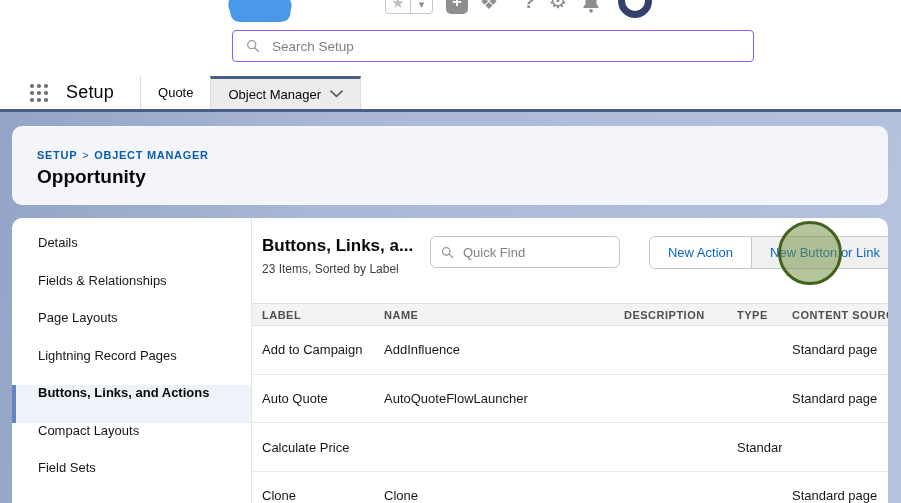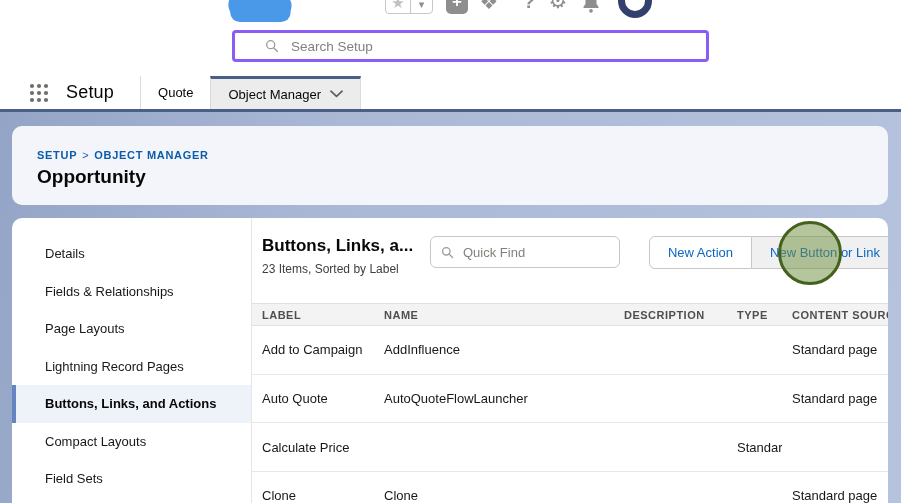--- a/index.html
+++ b/index.html
@@ -2,22 +2,22 @@
 <html><head>
 <meta charset="utf-8">
 <style>
   * { margin:0; padding:0; box-sizing:border-box; }
   html,body { width:901px; height:503px; overflow:hidden; background:#fff;
               font-family:"Liberation Sans", sans-serif; position:relative; }
 
   
   .global-header { position:absolute; top:0; left:0; width:901px; height:76px; background:#fff; }
   .cloud-logo { position:absolute; left:224px; top:-22px; width:70px; height:46px; }
-  .search-setup { position:absolute; left:232px; top:30px; width:477px; height:32px;
-    border:3px solid #8b5cf6; border-radius:4px; background:#fff; display:flex; align-items:center; padding:0 22px; }
+  .search-setup { position:absolute; left:232px; top:30px; width:522px; height:32px;
+    border:1px solid #8b5cf6; border-radius:4px; background:#fff; display:flex; align-items:center; padding:0 5px; }
   .search-setup svg { flex:0 0 auto; margin-left:8px; }
   .search-setup input { border:none; outline:none; flex:1; margin-left:12px; font-size:13.5px;
     color:#3e3e3c; font-family:"Liberation Sans", sans-serif; background:transparent; }
   .search-setup input::placeholder { color:#847f7a; }
 
   .hdr-ic { position:absolute; color:#8e8e8e; text-align:center; }
   .star-group { left:385px; top:-14px; width:48px; height:28px; border:1px solid #c9c7c5; border-radius:4px;
     display:flex; overflow:hidden; background:#fff; }
   .star-cell { width:25px; border-right:1px solid #c9c7c5; display:flex; align-items:flex-end; justify-content:center;
     color:#c3c1bf; font-size:15px; line-height:20px; }
@@ -52,21 +52,21 @@
     background:#f3f5fa; border-radius:10px; padding:23px 0 0 25px; }
   .crumb-line { font-size:11px; font-weight:700; letter-spacing:.7px; color:#0b5cab; }
   .crumb-link { color:#0b5cab; cursor:pointer; }
   .crumb-sep { color:#2e5a9e; padding:0 5px; font-weight:400; }
   .obj-title { margin-top:5px; font-size:19px; font-weight:700; color:#080707; }
 
   
   .content-card { position:absolute; left:12px; top:106px; width:876px; height:300px;
     background:#fff; border-radius:10px 10px 0 0; display:flex; overflow:hidden; }
   .sidebar { width:240px; border-right:1px solid #e5e5e5; padding-top:17px; flex:0 0 auto; }
-  .side-item { height:37.5px; display:flex; align-items:center; padding-left:33px;
+  .side-item { height:37.5px; display:flex; padding-left:26px;
     font-size:13px; color:#181818; cursor:pointer; position:relative; }
   .side-item.active { background:#eef2f9; font-weight:700; color:#080707; }
   .side-item.active::before { content:""; position:absolute; left:0; top:0; bottom:0; width:4px; background:#6485c1; }
 
   .main { flex:1; position:relative; overflow:hidden; padding-top:18px; }
   .panel-header { height:67px; display:flex; align-items:flex-start; padding:0 7px 0 10px; }
   .ph-titles { width:168px; flex:0 0 auto; }
   .panel-title { font-size:17px; font-weight:700; color:#080707; white-space:nowrap; }
   .panel-sub { margin-top:6px; font-size:12px; color:#3e3e3c; }
   .quick-find { width:190px; height:32px; border:1px solid #c9c7c5; border-radius:6px; background:#fff;

